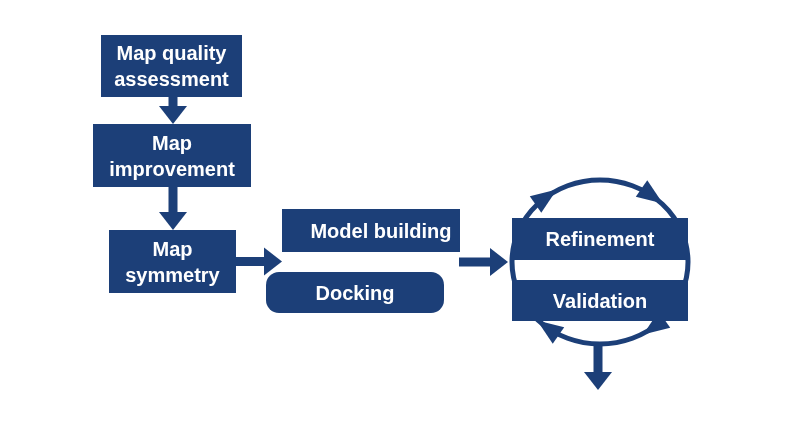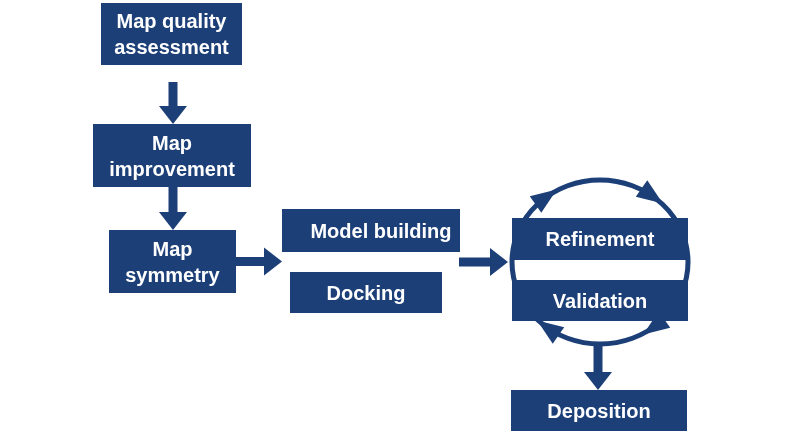--- a/index.html
+++ b/index.html
@@ -33,25 +33,25 @@
     color: var(--text);
     display: flex;
     align-items: center;
     justify-content: center;
     text-align: center;
     font-weight: 700;
     font-size: 20px;
     line-height: 1.3;
     white-space: pre-line;
   }
-  #n-map-quality  { left: 101px; top: 3px;  width: 141px; height: 62px; }
+  #n-map-quality  { left: 101px; top: 35px;  width: 141px; height: 62px; }
   #n-map-improve  { left: 93px;  top: 124px; width: 158px; height: 63px; }
   #n-map-symmetry { left: 109px; top: 230px; width: 127px; height: 63px; }
   #n-model-build  { left: 282px; top: 209px; width: 178px; height: 43px; padding-left: 20px; }
-  #n-docking      { left: 290px; top: 272px; width: 152px; height: 41px; }
+  #n-docking      { left: 266px; top: 272px; width: 178px; height: 41px; border-radius: 13px; }
   #n-refinement   { left: 512px; top: 218px; width: 176px; height: 42px; }
   #n-validation   { left: 512px; top: 272px; width: 176px; height: 41px; margin-top: 8px; }
   #n-deposition   { left: 511px; top: 390px; width: 176px; height: 41px; }
 </style>
 </head>
 <body>
 
 <div class="canvas">
 
   <svg class="layer-svg" viewBox="0 0 800 443" xmlns="http://www.w3.org/2000/svg">
@@ -114,17 +114,14 @@
   </div>
 
   <div class="node" id="n-refinement">
     <span>Refinement</span>
   </div>
 
   <div class="node" id="n-validation">
     <span>Validation</span>
   </div>
 
-  <div class="node" id="n-deposition">
-    <span>Deposition</span>
-  </div>
 
 </div>
 
 </body></html>

